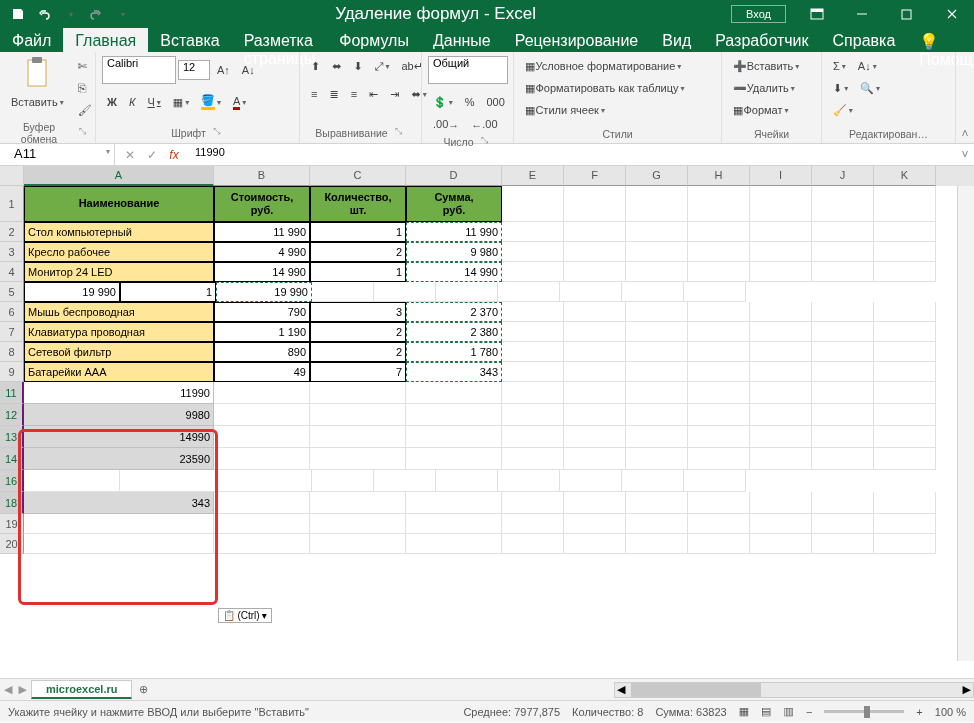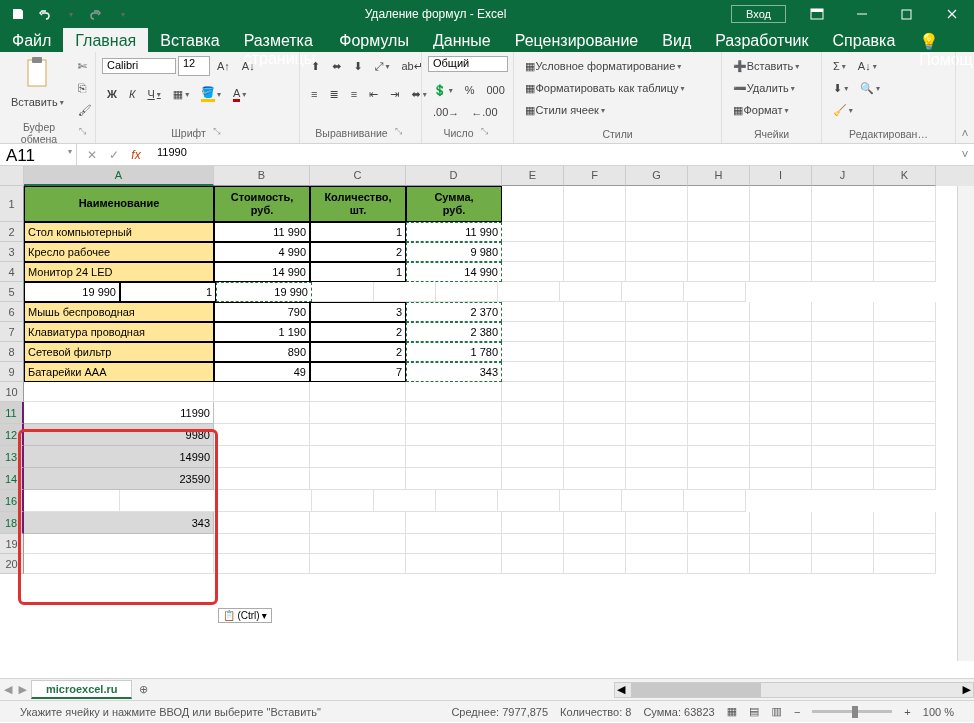--- a/index.html
+++ b/index.html
@@ -2,47 +2,47 @@
 <html><head>
 <meta charset="utf-8">
 <style>
 * { margin: 0; padding: 0; box-sizing: border-box; font-family: 'Segoe UI', Tahoma, sans-serif; }
 body { width: 974px; height: 723px; overflow: hidden; background: #fff; font-size: 12px; }
 
 
 .titlebar { height: 28px; background: #0c6b3c; display: flex; align-items: center; color: #fff; }
 .qat { display: flex; gap: 2px; padding: 0 6px; }
 .qat-btn { width: 24px; height: 22px; display: flex; align-items: center; justify-content: center; cursor: pointer; }
-.title-center { flex: 1; text-align: center; font-size: 12px; }
+.title-center { flex: 1; text-align: center; font-size: 17px; }
 .win-controls { display: flex; align-items: center; }
 .login-btn { border: 1px solid rgba(255,255,255,.5); padding: 2px 14px; margin-right: 8px; font-size: 11px; }
 .win-btn { width: 45px; height: 28px; display: flex; align-items: center; justify-content: center; }
 
 
 .menu-tabs { height: 24px; background: #0c6b3c; display: flex; color: #fff; font-size: 16px; }
 .menu-tab { padding: 4px 12px; cursor: pointer; }
 .menu-tab.active { background: #f3f3f3; color: #0c6b3c; }
 .menu-right { margin-left: auto; display: flex; }
 
 
 .ribbon { height: 92px; background: #f3f3f3; border-bottom: 1px solid #d4d4d4; display: flex; }
 .ribbon-group { border-right: 1px solid #e0e0e0; padding: 2px 6px; display: flex; flex-direction: column; }
 .ribbon-group-content { flex: 1; display: flex; align-items: flex-start; gap: 4px; }
 .ribbon-group-label { font-size: 10.5px; color: #666; text-align: center; padding: 1px 0; display:flex; align-items:center; justify-content:center; gap:4px;}
 .rbtn { height: 20px; padding: 0 4px; display: inline-flex; align-items: center; font-size: 11px; color: #444; border: 1px solid transparent; cursor: pointer; }
 .rcol { display: flex; flex-direction: column; gap: 2px; padding-top:2px;}
 .rrow { display: flex; gap: 2px; align-items:center;}
-.font-select { width: 74px; height: 16px; border: 1px solid #ababab; font-size: 11px; padding: 0 14px 0 4px; position:relative; background:#fff;}
+.font-select { width: 74px; height: 28px; border: 1px solid #ababab; font-size: 11px; padding: 0 14px 0 4px; position:relative; background:#fff;}
 .font-size { width: 32px; height: 20px; border: 1px solid #ababab; font-size: 11px; padding: 0 12px 0 4px; background:#fff;}
 .arrow-down::after { content:'▾'; font-size:8px; color:#666; margin-left:2px;}
 .dialog-launcher { width:14px; height:14px; font-size:9px; color:#888;}
 
 
 .formula-bar { height: 22px; display: flex; border-bottom: 1px solid #d4d4d4; }
-.name-box { width: 77px; border-right: 1px solid #d4d4d4; padding: 2px 18px 2px 6px; font-size: 17px; position:relative;}
+.name-box { width: 107px; border-right: 1px solid #d4d4d4; padding: 2px 18px 2px 6px; font-size: 13px; position:relative;margin-left:8px;}
 .name-box::after{content:'▾'; position:absolute; right:4px; top:3px; font-size:8px; color:#888;}
 .fb-btns { display: flex; padding: 0 4px; color:#999; }
 .fb-btn { width: 22px; display: flex; align-items: center; justify-content: center; }
 .fb-input { flex: 1; padding: 2px 6px; font-size: 11px; }
 .fb-expand { width: 18px; display:flex; align-items:center; justify-content:center; color:#888;}
 
 
 .grid-area { position: relative; height: 512px; overflow: hidden; }
 .col-headers { display: flex; height: 20px; background: #e6e6e6; }
 .select-all { width: 24px; border-right: 1px solid #ccc; border-bottom: 1px solid #ccc; background:#e6e6e6;}
@@ -63,21 +63,21 @@
 .paste-options { position:absolute; border:1px solid #ababab; background:#fff; font-size:10px; padding:1px 4px; display:flex; align-items:center; gap:2px;}
 .vscroll { position:absolute; top:20px; bottom:17px; right:0; width:17px; background:#f3f3f3; border-left:1px solid #d4d4d4;}
 
 
 .sheet-tabs { height: 22px; background: #f3f3f3; border-top: 1px solid #d4d4d4; display: flex; align-items: center; font-size: 11px; }
 .sheet-nav { display:flex; padding:0 4px; gap:6px; color:#999;}
 .sheet-tab { padding: 2px 14px; border: 1px solid #ccc; background: #fff; border-bottom:2px solid #217346; font-weight:bold; color:#217346;}
 .sheet-add { width:22px; text-align:center; color:#666;}
 
 
-.status-bar { height: 22px; background: #f3f3f3; border-top: 1px solid #d4d4d4; display: flex; align-items: center; font-size: 11px; color: #555; padding: 0 20px; gap: 28px; }
+.status-bar { height: 22px; background: #f3f3f3; border-top: 1px solid #d4d4d4; display: flex; align-items: center; font-size: 11px; color: #555; padding: 0 8px; gap: 28px; }
 .status-right { margin-left: auto; display: flex; gap: 12px; align-items: center; }
 .zoom-slider { width: 80px; height: 3px; background: #c0c0c0; position:relative;}
 .zoom-slider::before{content:''; position:absolute; left:50%; top:-4px; width:6px; height:12px; background:#888;}
 
 .colA{width:190px;} .colB{width:96px;} .colC{width:96px;} .colD{width:96px;}
 .colE,.colF,.colG,.colH,.colI,.colJ,.colK{width:62px;}
 svg{display:block;}
 </style>
 </head>
 <body>
@@ -434,34 +434,20 @@
         <div class="cell colC data">7</div>
         <div class="cell colD marquee">343</div>
         <div class="cell colE "></div>
         <div class="cell colF "></div>
         <div class="cell colG "></div>
         <div class="cell colH "></div>
         <div class="cell colI "></div>
         <div class="cell colJ "></div>
         <div class="cell colK "></div>
       </div>
-      <div class="row" style="height: 20px;">
-        <div class="row-header">10</div>
-        <div class="cell colA "></div>
-        <div class="cell colB "></div>
-        <div class="cell colC "></div>
-        <div class="cell colD "></div>
-        <div class="cell colE "></div>
-        <div class="cell colF "></div>
-        <div class="cell colG "></div>
-        <div class="cell colH "></div>
-        <div class="cell colI "></div>
-        <div class="cell colJ "></div>
-        <div class="cell colK "></div>
-      </div>
       <div class="row" style="height: 22px;">
         <div class="row-header sel">11</div>
         <div class="cell colA selrange first">11990</div>
         <div class="cell colB "></div>
         <div class="cell colC "></div>
         <div class="cell colD "></div>
         <div class="cell colE "></div>
         <div class="cell colF "></div>
         <div class="cell colG "></div>
         <div class="cell colH "></div>

